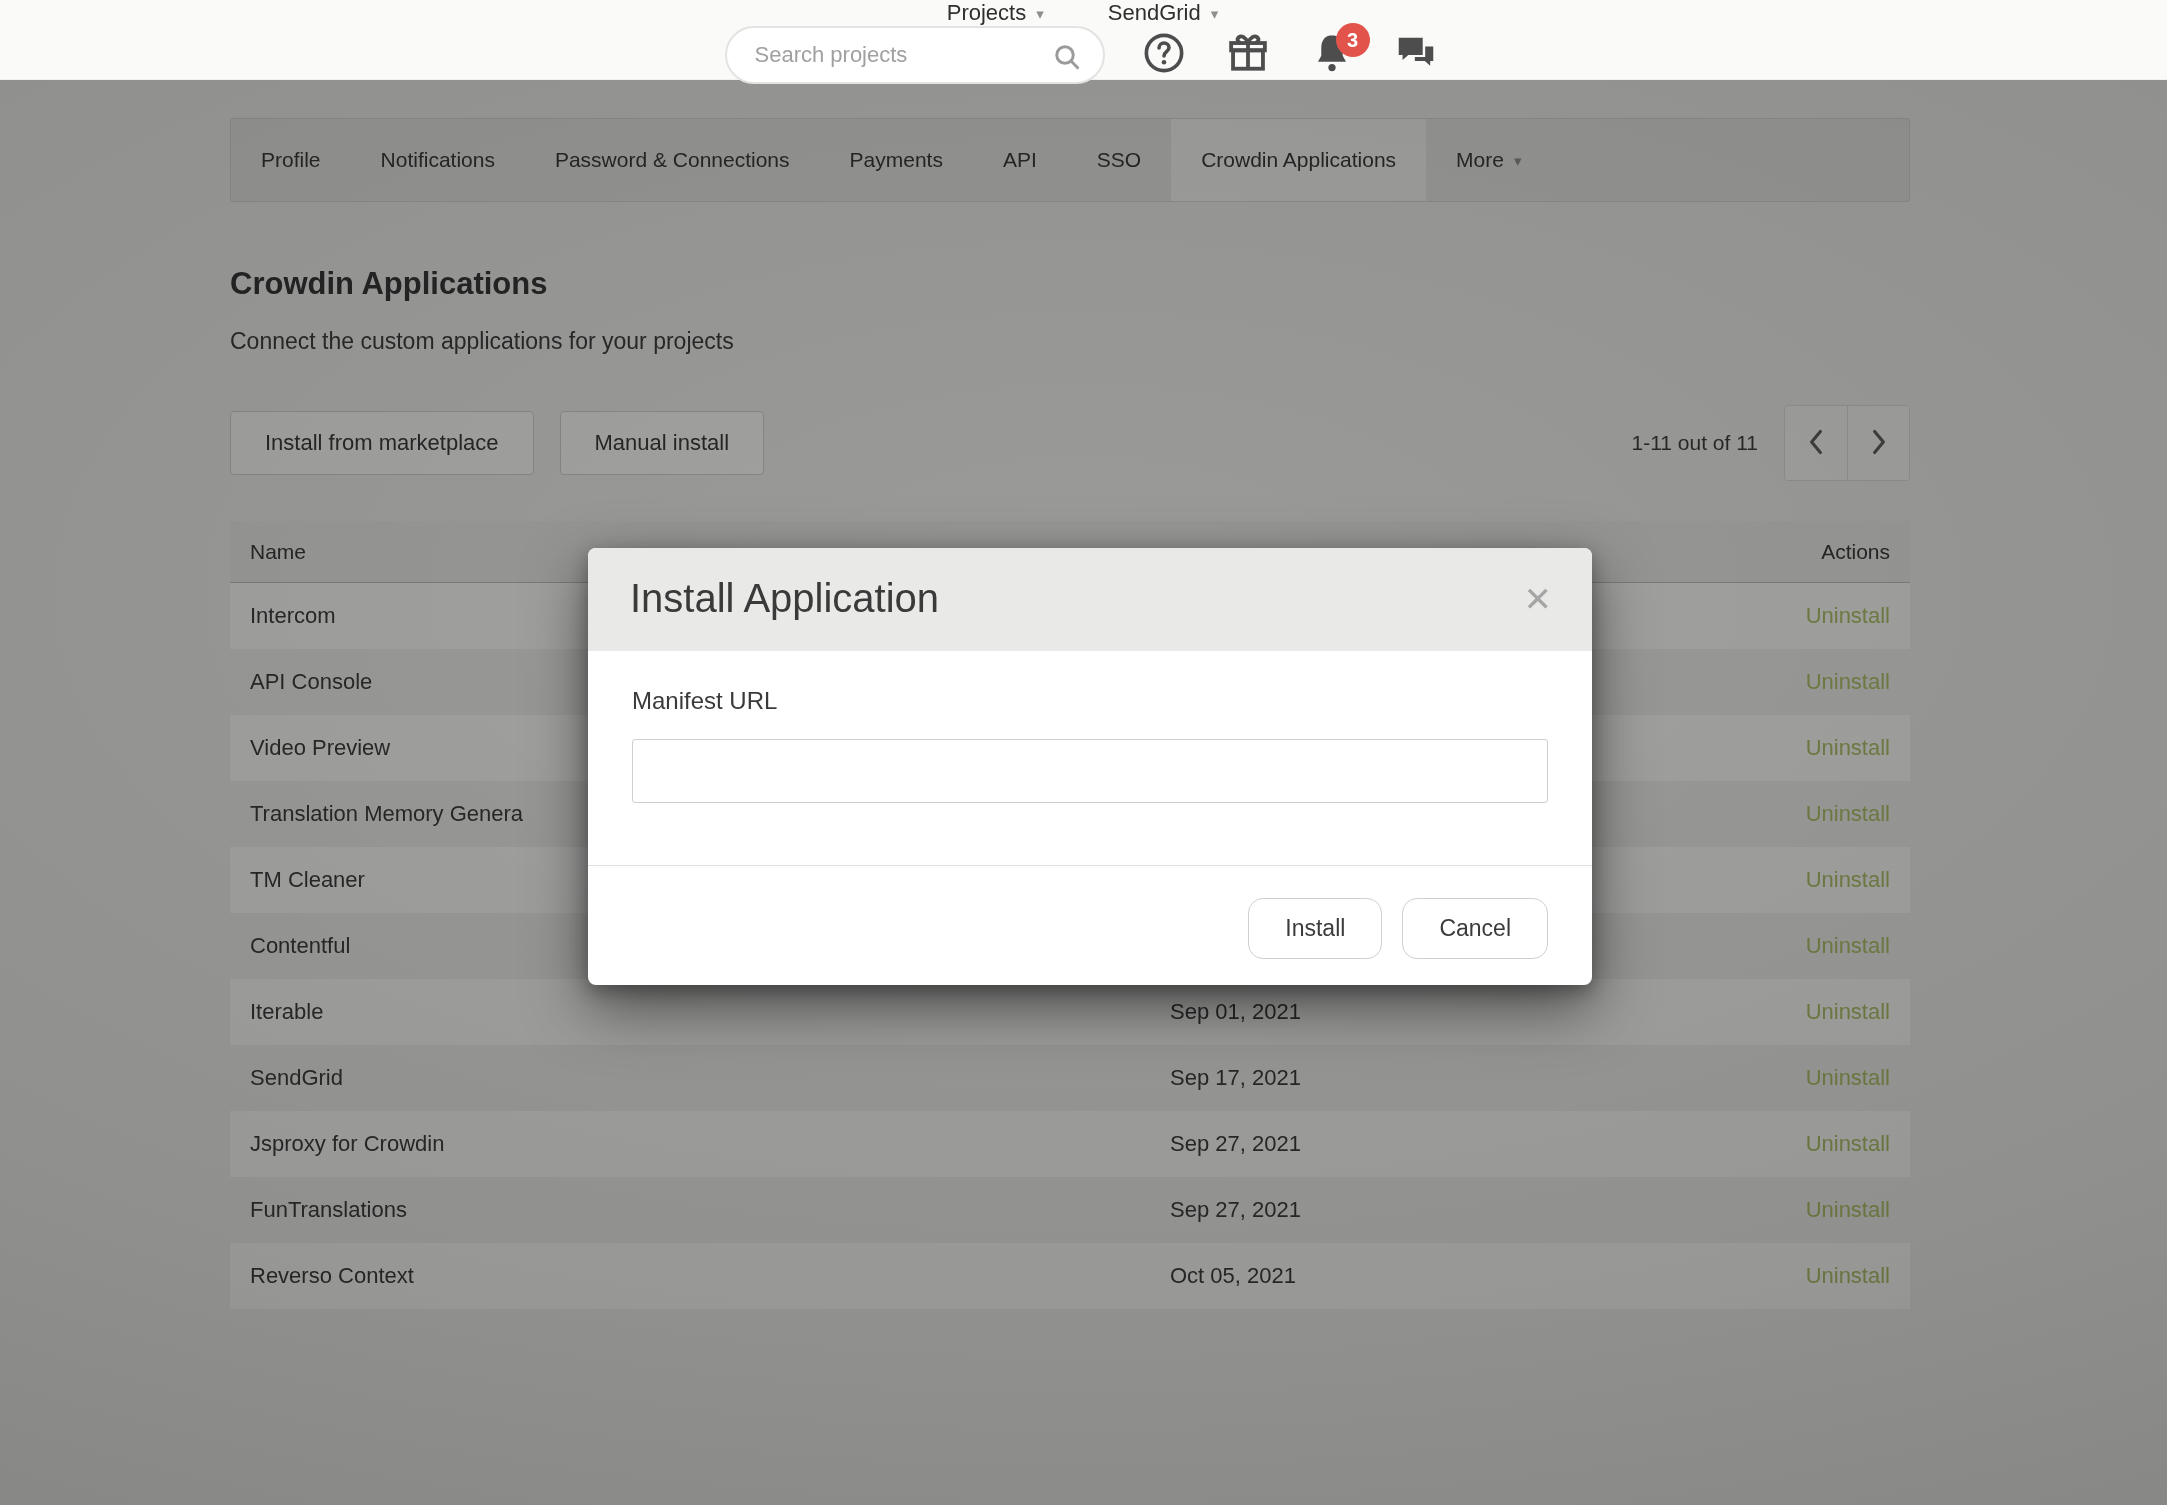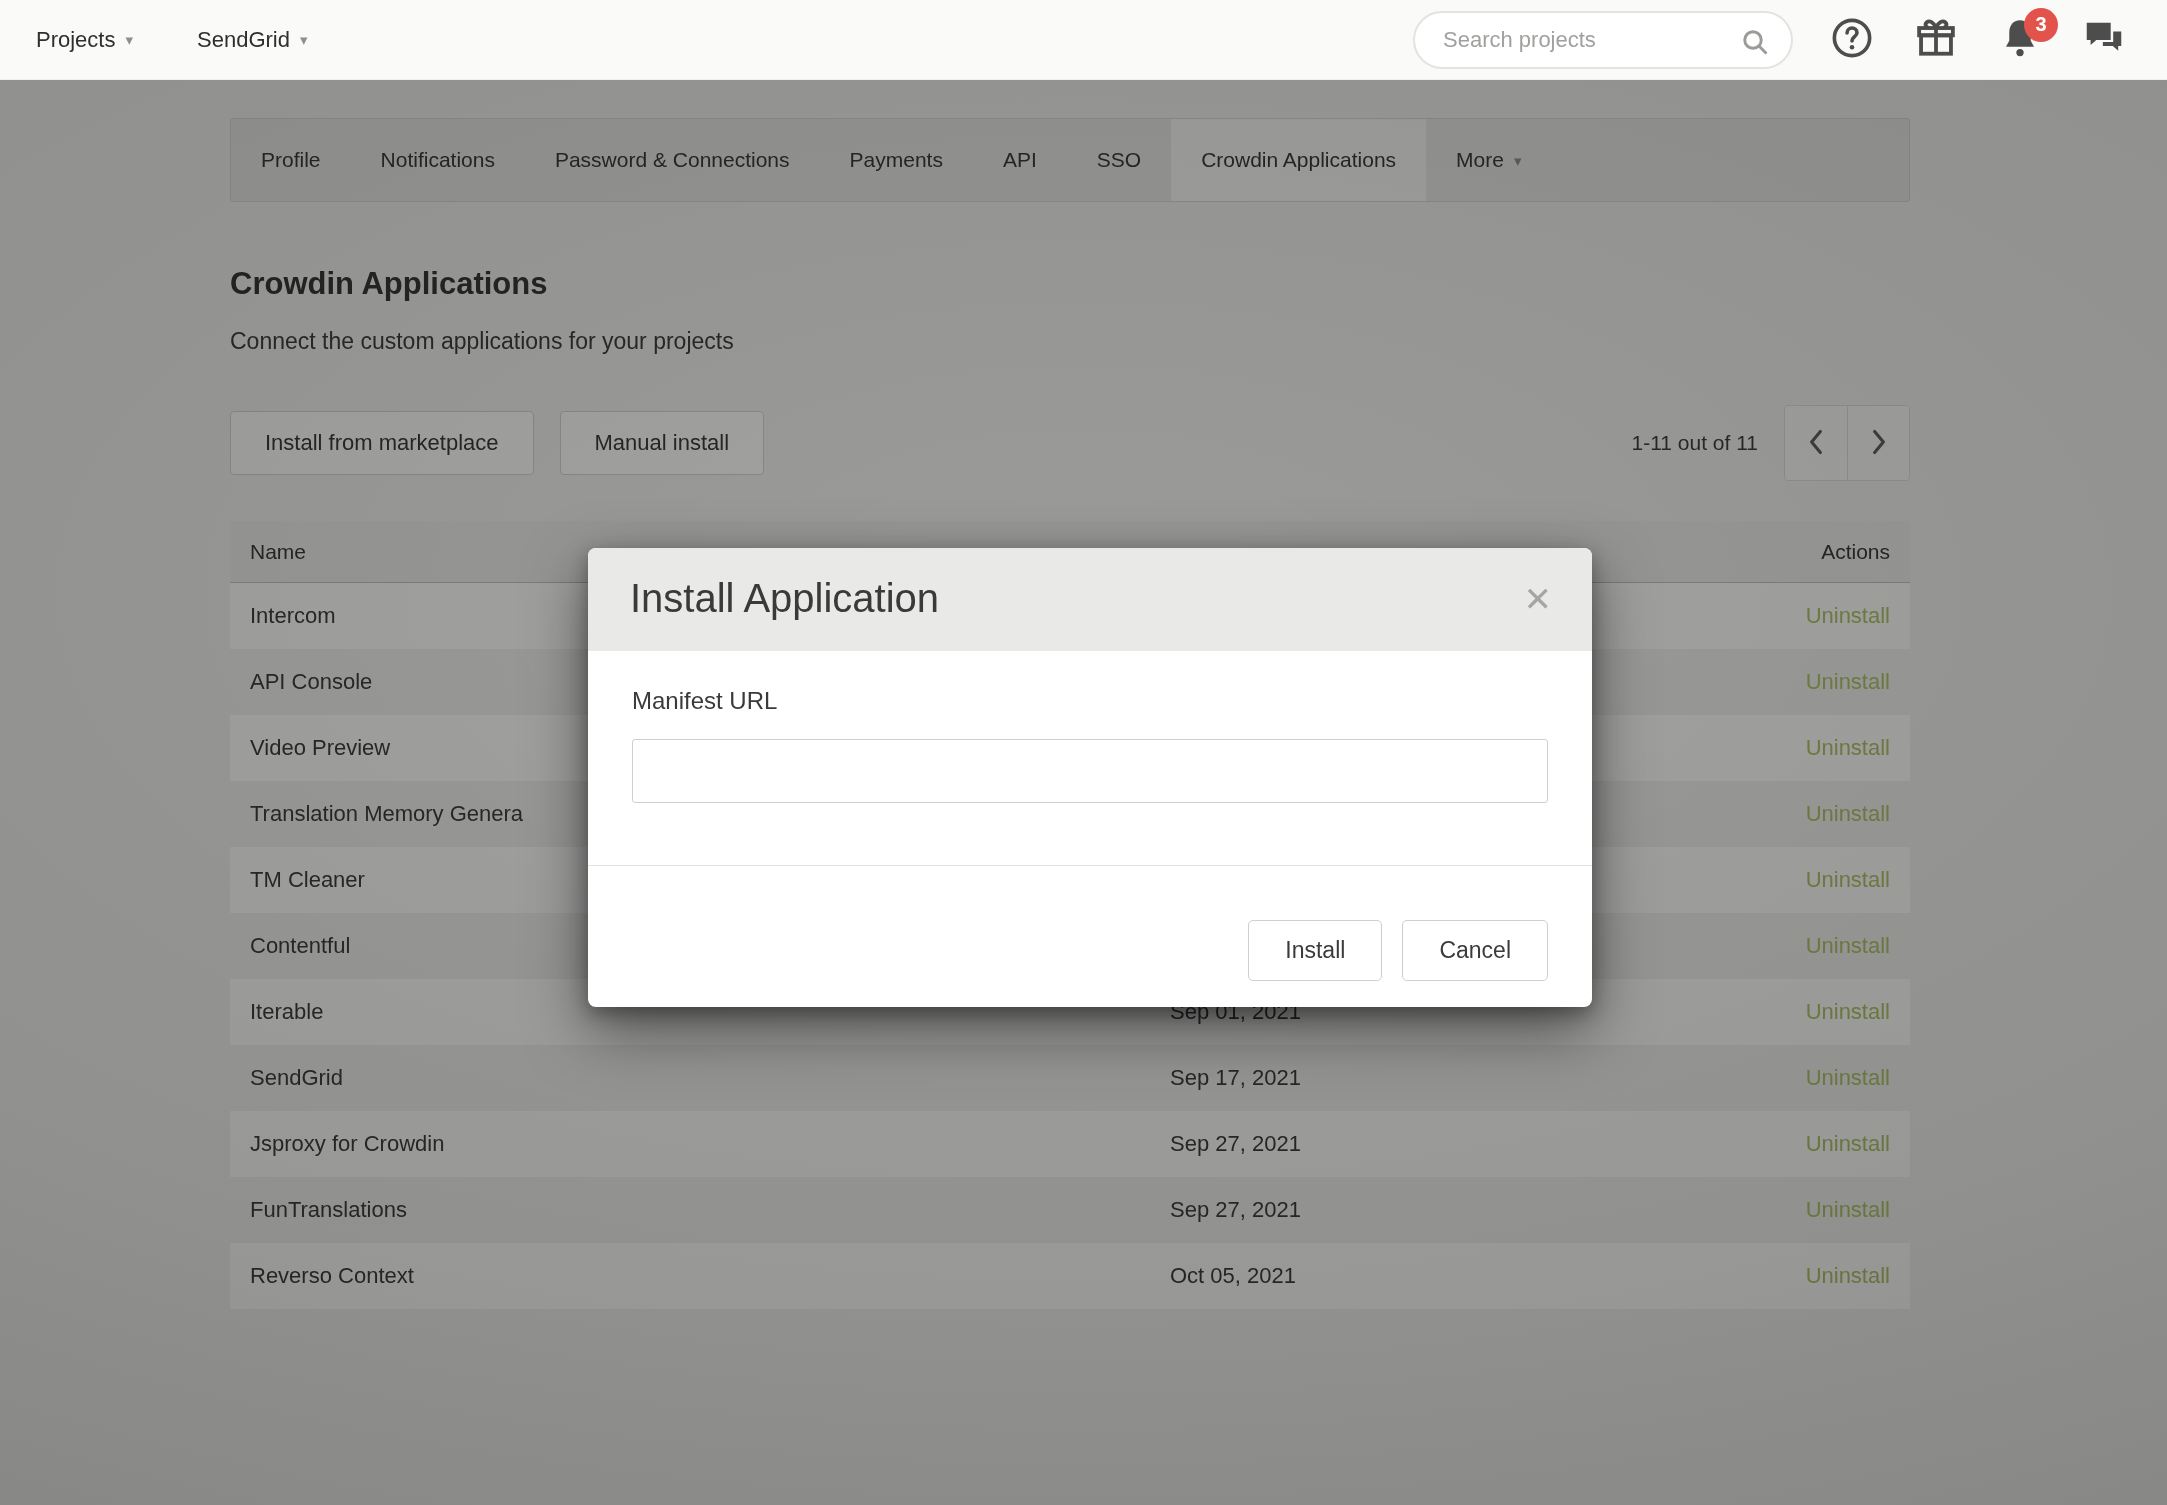--- a/index.html
+++ b/index.html
@@ -6,21 +6,21 @@
   body{
     width:2167px;height:1505px;position:relative;overflow:hidden;
     background:#f0f0ee;
     font-family:"Liberation Sans","DejaVu Sans",sans-serif;
     -webkit-font-smoothing:antialiased;
   }
   
   .topbar{
     position:relative;z-index:60;height:80px;background:#fafaf9;
     display:flex;align-items:center;justify-content:space-between;
-    padding:0 38px 0 36px;box-sizing:border-box;border-bottom:1px solid #f1f1ef;
+    padding:0 38px 0 36px;box-sizing:border-box;border-bottom:1px solid #f1f1ef;flex-direction:column;
   }
   .topnav{display:flex;align-items:center;gap:64px;}
   .nav-item{display:flex;align-items:center;gap:10px;font-size:22px;color:#2f2f2f;cursor:pointer;}
   .caret{font-size:15px;color:#8f8f8f;line-height:1;}
   .topbar-right{display:flex;align-items:center;gap:34px;justify-content:center;}
   .search-pill{
     position:relative;width:380px;height:58px;background:#ffffff;
     border:2px solid #e3e3e1;border-radius:30px;box-sizing:border-box;
   }
   .search-pill input{
@@ -96,24 +96,23 @@
   .modal-input{
     width:100%;height:64px;border:1px solid #cfcfcf;border-radius:3px;
     box-sizing:border-box;font-size:22px;padding:0 18px;color:#333;outline:none;
     font-family:"Liberation Sans","DejaVu Sans",sans-serif;
   }
   .modal-footer{
     border-top:1px solid #e2e2e2;padding:32px 44px 26px 44px;
     display:flex;justify-content:flex-end;gap:20px;
   }
   .modal-btn{
-    background:#ffffff;border:1px solid #cfcfcf;border-radius:5px;
+    background:#ffffff;border:1px solid #cfcfcf;border-radius:15px;
     padding:16px 36px;font-size:23px;color:#3b3b3b;cursor:pointer;
     font-family:"Liberation Sans","DejaVu Sans",sans-serif;
-    margin-top:22px;
   }
 </style>
 </head>
 <body>
 
 <header class="topbar">
   <nav class="topnav">
     <div class="nav-item">
       <span>Projects</span>
       <span class="caret">▾</span>

